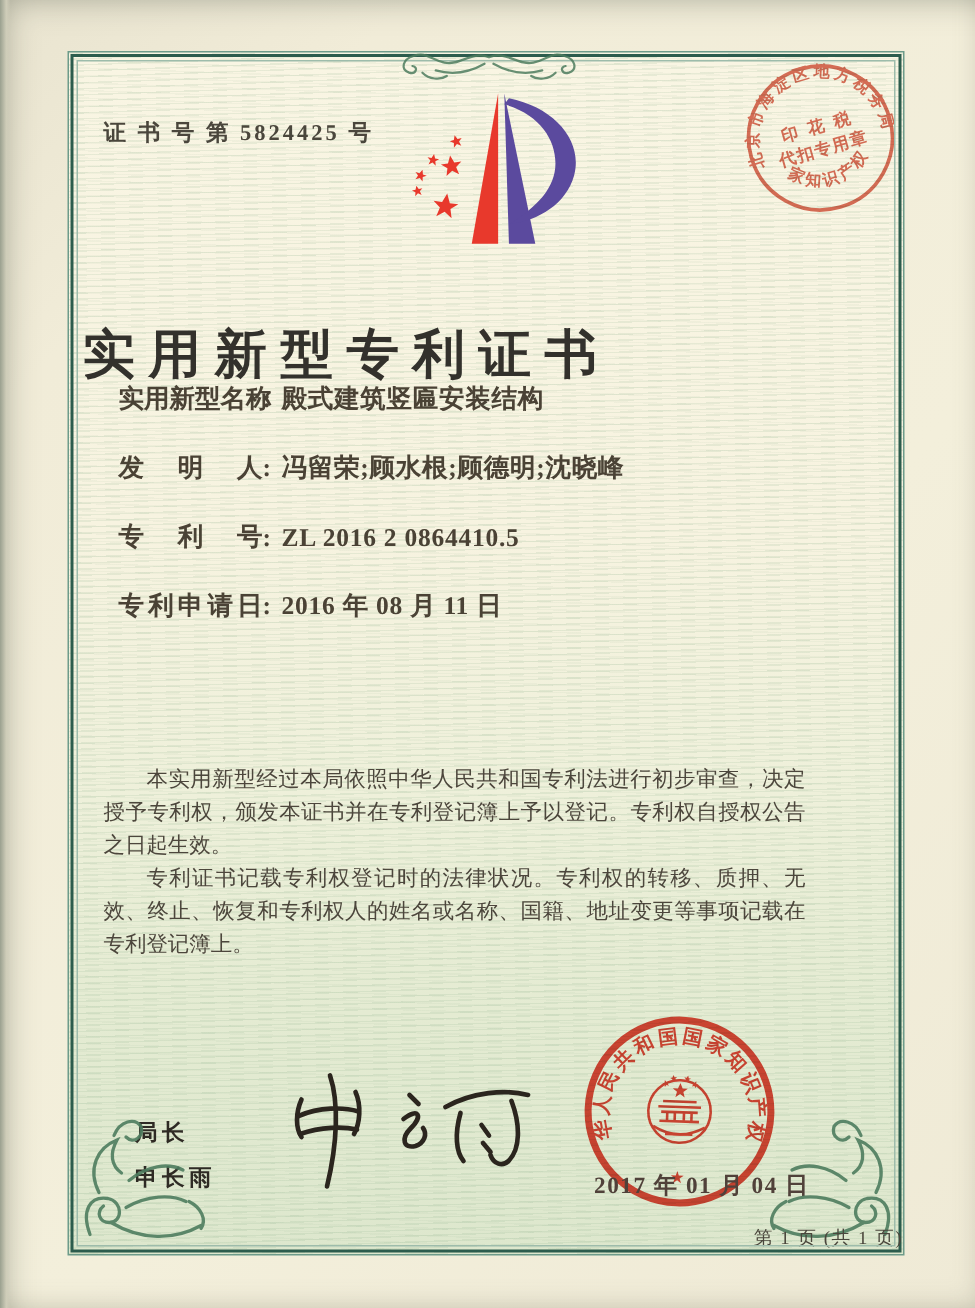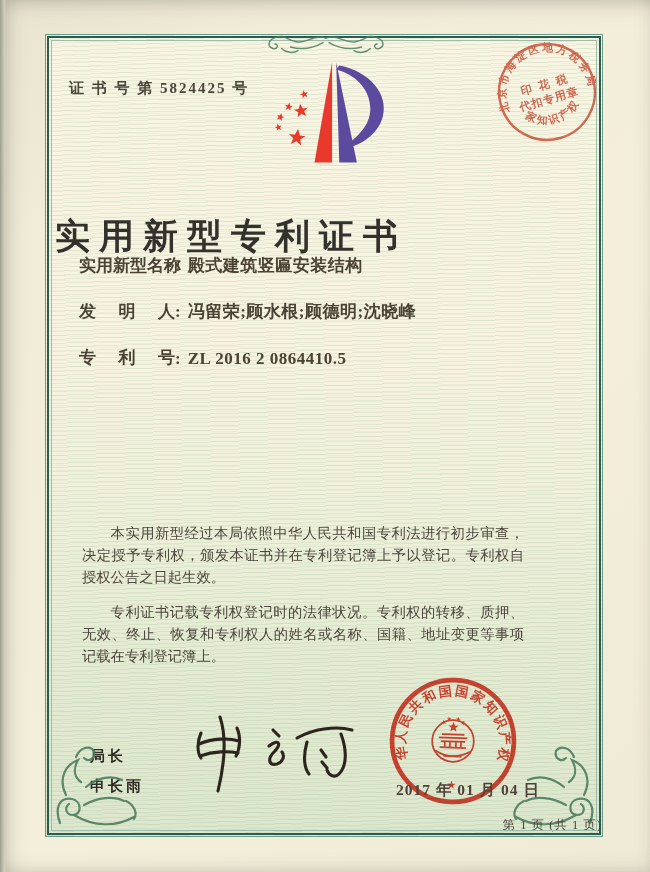--- a/index.html
+++ b/index.html
@@ -42,21 +42,21 @@
   
   .fields{position:absolute;left:33px;top:219px;width:490px;}
   .field{height:46px;font-size:17px;font-weight:600;color:#4a4235;white-space:nowrap;}
   .field-label{display:inline-block;width:96px;text-align:justify;text-align-last:justify;vertical-align:bottom;}
   .field-colon{margin-right:7px;}
   .field-value{font-weight:600;letter-spacing:.5px;}
 
   
   .paras{position:absolute;left:23px;top:474px;width:468px;
     font-size:14.3px;line-height:22px;text-align:justify;color:#4c463c;font-weight:500;}
-  .paras p{margin:13px;text-indent:2em;}
+  .paras p{margin:0;text-indent:2em;}
 
   
   .signatory{position:absolute;left:44px;top:706px;
     font-family:"Liberation Sans","DejaVu Sans",sans-serif;
     font-size:15px;font-weight:700;letter-spacing:3px;color:#2e2a24;line-height:30px;}
   .signature{position:absolute;left:138px;top:672px;width:180px;height:92px;}
   .seal{position:absolute;left:341px;top:640px;width:132px;height:132px;
     opacity:.92;mix-blend-mode:multiply;transform:rotate(2deg);}
   .seal-date{position:absolute;left:350px;top:745px;font-size:15.5px;font-weight:600;
     letter-spacing:1px;color:#50413a;white-space:nowrap;}
@@ -125,20 +125,23 @@
 
   <div class="fields">
     <div class="field">
       <span class="field-label">实用新型名称</span><span class="field-colon">:</span><span class="field-value">殿式建筑竖匾安装结构</span>
     </div>
     <div class="field">
       <span class="field-label">发明人</span><span class="field-colon">:</span><span class="field-value">冯留荣;顾水根;顾德明;沈晓峰</span>
     </div>
     <div class="field">
       <span class="field-label">专利号</span><span class="field-colon">:</span><span class="field-value">ZL 2016 2 0864410.5</span>
+    </div>
+    <div class="field">
+      <span class="field-label">专利申请日</span><span class="field-colon">:</span><span class="field-value">2016 年 08 月 11 日</span>
     </div>
   </div>
 
   <div class="paras">
     <p>本实用新型经过本局依照中华人民共和国专利法进行初步审查，决定授予专利权，颁发本证书并在专利登记簿上予以登记。专利权自授权公告之日起生效。</p>
     <p>专利证书记载专利权登记时的法律状况。专利权的转移、质押、无效、终止、恢复和专利权人的姓名或名称、国籍、地址变更等事项记载在专利登记簿上。</p>
   </div>
 
   <div class="signatory">
     <div>局长</div>

